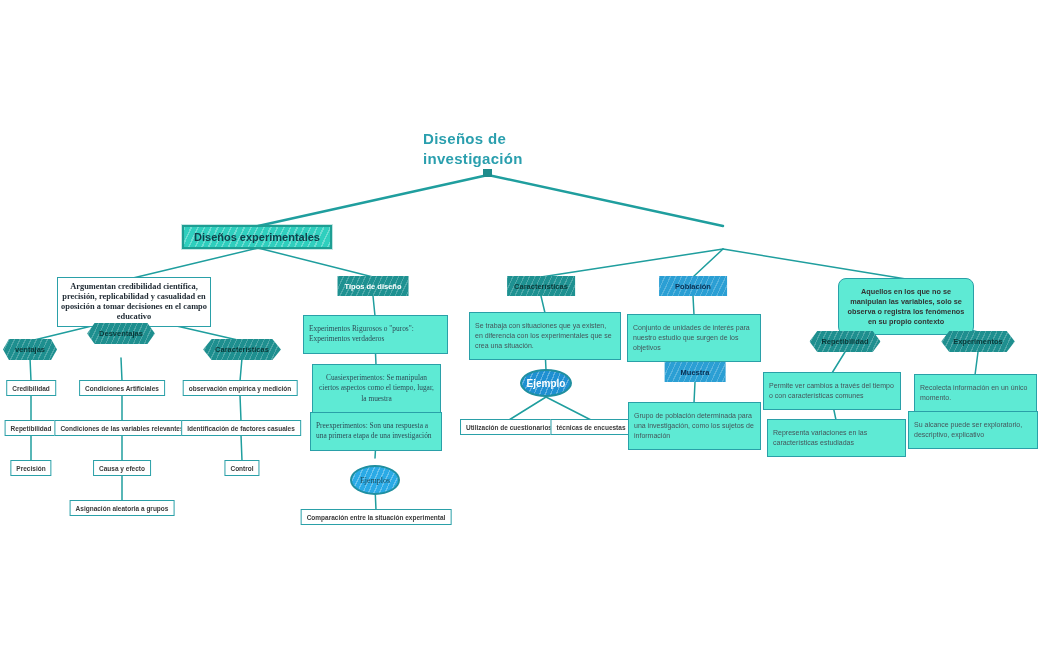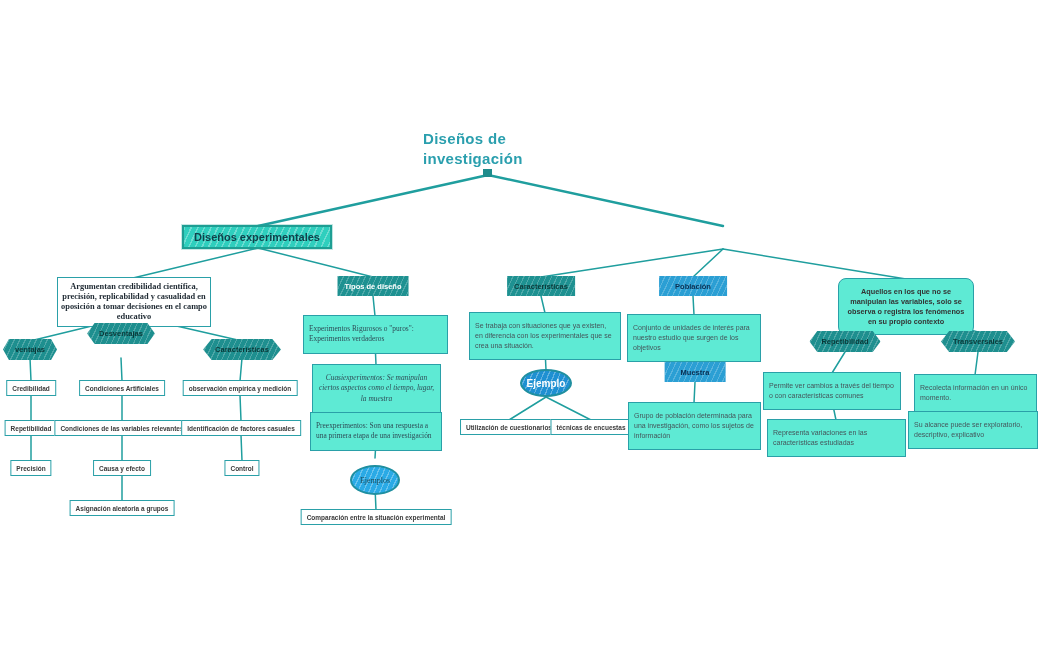--- a/index.html
+++ b/index.html
@@ -49,21 +49,21 @@
     text-align:center;
   }
   .desc{
     background:#5eead4;border:1.6px solid #2aa0a8;color:#45555a;
     font-size:7px;line-height:1.45;padding:8px 5px;text-align:left;
   }
   .desc.serif{
     font-family:"Liberation Serif","DejaVu Serif",serif;font-size:7.4px;
     color:#2f4d57;line-height:1.4;
   }
-  .desc.serif.center{text-align:center;font-style:italic;}
+  .desc.serif.center{text-align:center;}
   .desc.rounded{
     border-radius:8px;font-weight:bold;color:#333333;text-align:center;
     font-size:7.3px;line-height:1.35;
   }
   .summary-box{
     background:#ffffff;border:1.6px solid #2aa0a8;
     font-family:"Liberation Serif","DejaVu Serif",serif;font-weight:bold;
     font-size:8.4px;color:#1f2a33;line-height:1.18;text-align:center;
     padding:4px 2px;
   }
@@ -162,19 +162,19 @@
   <div class="node leaf cx" style="left:509px;top:419px;">Utilización de cuestionarios</div>
   <div class="node leaf cx" style="left:591px;top:419px;">técnicas de encuestas</div>
 
   <div class="node blue-tag cx" style="left:693px;top:276px;">Población</div>
   <div class="node desc" style="left:627px;top:314px;width:134px;">Conjunto de unidades de interés para nuestro estudio que surgen de los objetivos</div>
   <div class="node blue-tag cx" style="left:695px;top:362px;">Muestra</div>
   <div class="node desc" style="left:628px;top:402px;width:133px;">Grupo de población determinada para una investigación, como los sujetos de información</div>
 
   <div class="node desc rounded" style="left:838px;top:278px;width:136px;">Aquellos en los que no se manipulan las variables, solo se observa o registra los fenómenos en su propio contexto</div>
   <div class="node hex cx" style="left:845px;top:331px;">Repetibilidad</div>
-  <div class="node hex cx" style="left:978px;top:331px;">Transversales</div>
+  <div class="node hex cx" style="left:978px;top:331px;">Experimentos</div>
   <div class="node desc" style="left:763px;top:372px;width:138px;">Permite ver cambios a través del tiempo o con características comunes</div>
   <div class="node desc" style="left:767px;top:419px;width:139px;">Representa variaciones en las características estudiadas</div>
   <div class="node desc" style="left:914px;top:374px;width:123px;">Recolecta información en un único momento.</div>
   <div class="node desc" style="left:908px;top:411px;width:130px;">Su alcance puede ser exploratorio, descriptivo, explicativo</div>
 
 </div>
 
 </body></html>

